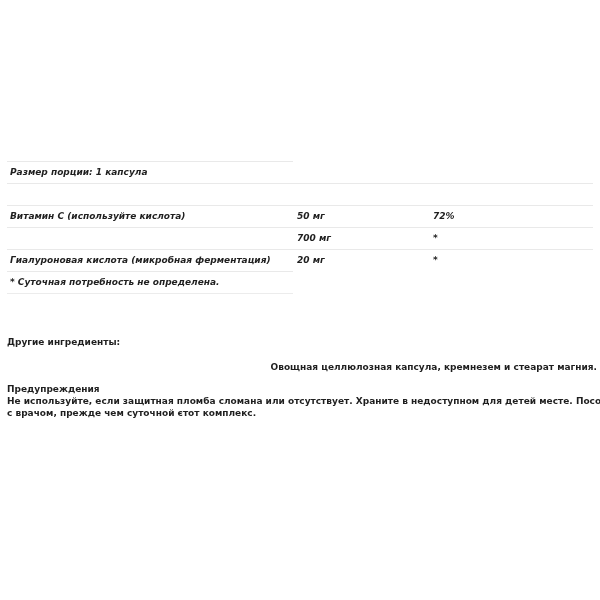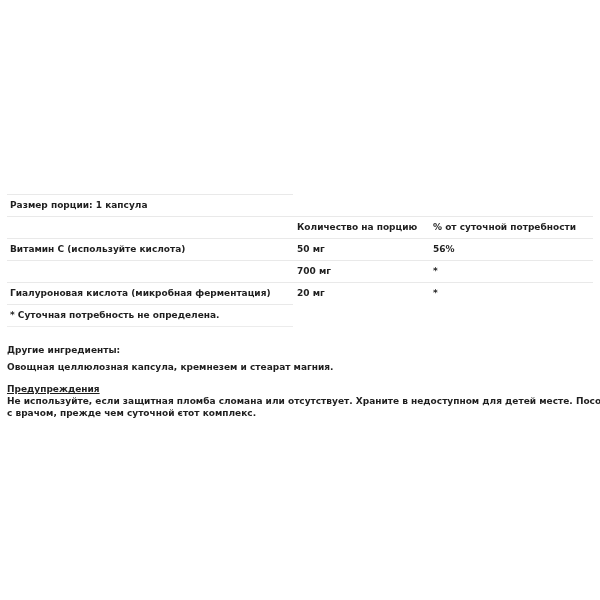--- a/index.html
+++ b/index.html
@@ -13,22 +13,23 @@
       position: relative;
       overflow: hidden;
       font-family: "DejaVu Sans", sans-serif;
       color: #1f1f1f;
       font-size: 9px;
       font-weight: bold;
     }
     .facts {
       position: absolute;
       left: 7px;
-      top: 194px;
+      top: 161px;
       width: 586px;
+      font-style: italic;
     }
     .row {
       position: relative;
       height: 21px;
       border-top: 1px solid #e9e9e9;
       box-sizing: content-box;
     }
     .row.short {
       width: 286px;
     }
@@ -47,42 +48,40 @@
       width: 286px;
       border-top: 1px solid #e9e9e9;
       border-bottom: 1px solid #ececec;
     }
     .below {
       position: absolute;
       left: 7px;
       width: 590px;
       white-space: nowrap;
     }
-    .other-title { top: 344px; }
-    .other-text  { top: 361px; }
-    .warn-title  { top: 383px; text-decoration: underline; }
+    .other-title { top: 336px; }
+    .other-text  { top: 361px; text-align: right; }
+    .warn-title  { top: 383px; }
     .warn-line1  { top: 395px; }
     .warn-line2  { top: 407px; }
     .below span { line-height: 12px; }
   </style>
 </head>
 <body>
 
 <div class="facts">
   <div class="row short">
     <span class="cell c1">Размер порции: 1 капсула</span>
   </div>
   <div class="row">
-    <span class="cell c2">Количество на порцию</span>
-    <span class="cell c3">% от суточной потребности</span>
   </div>
   <div class="row">
     <span class="cell c1">Витамин C (используйте кислота)</span>
     <span class="cell c2">50 мг</span>
-    <span class="cell c3">56%</span>
+    <span class="cell c3">72%</span>
   </div>
   <div class="row">
     <span class="cell c2">700 мг</span>
     <span class="cell c3">*</span>
   </div>
   <div class="row">
     <span class="cell c1">Гиалуроновая кислота (микробная ферментация)</span>
     <span class="cell c2">20 мг</span>
     <span class="cell c3">*</span>
   </div>

